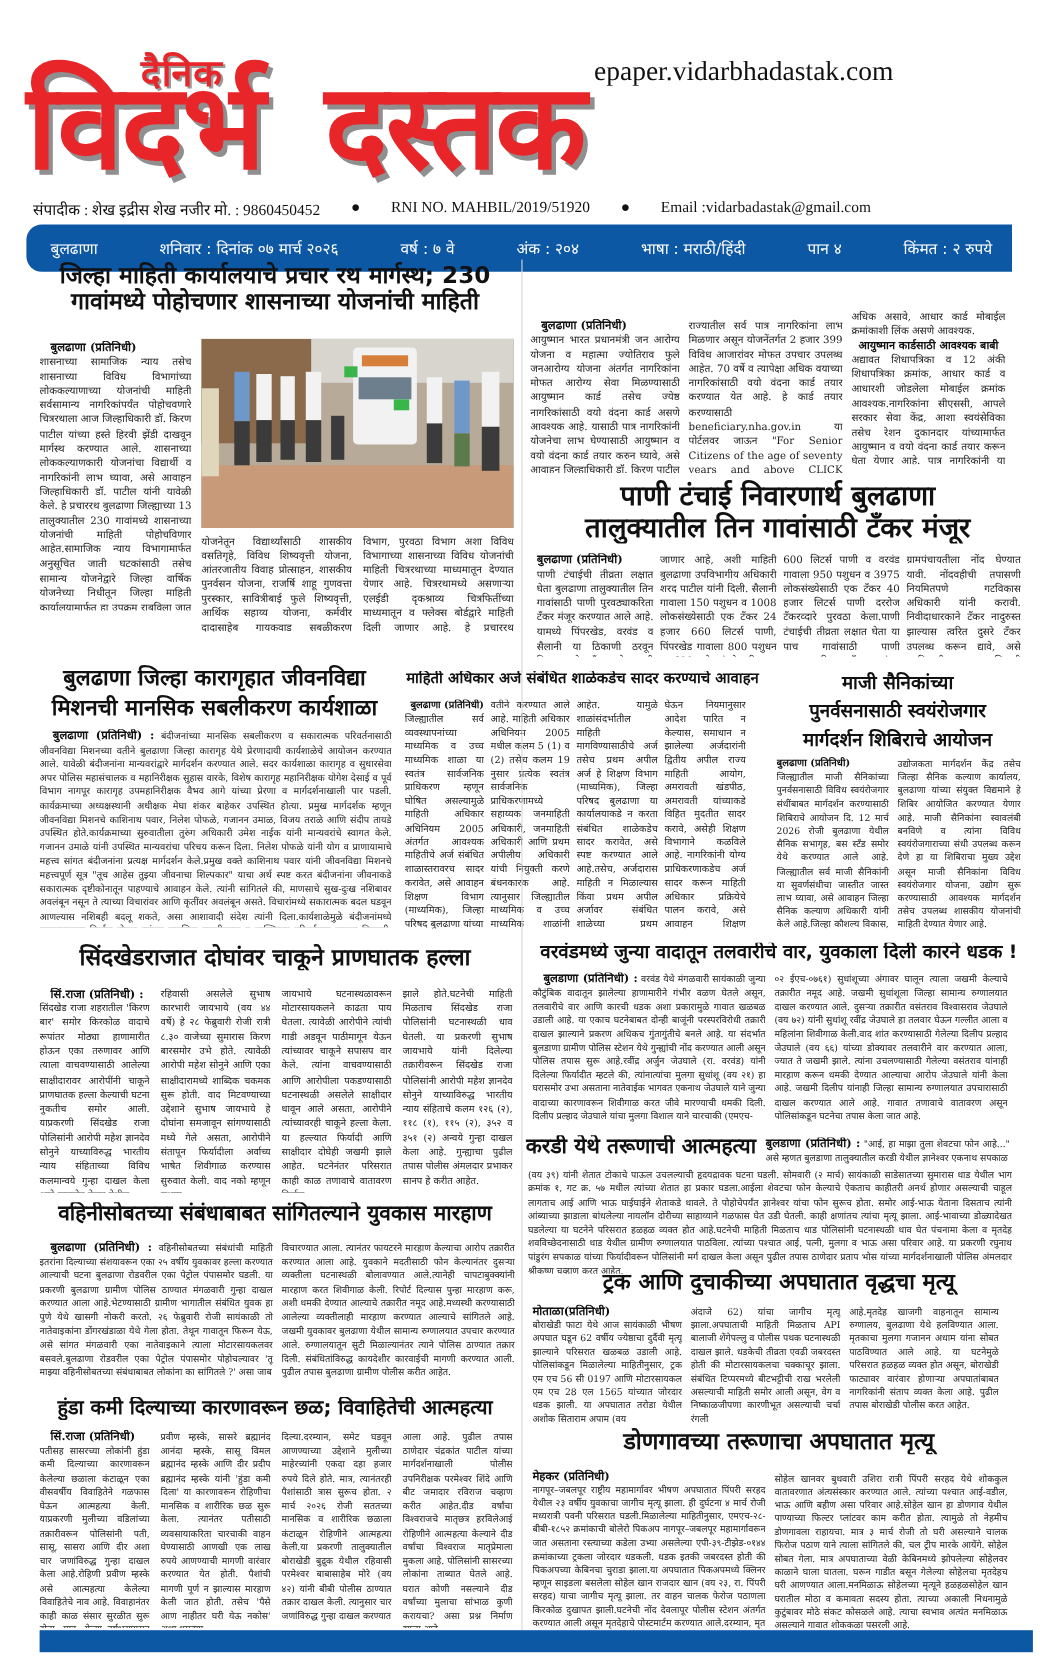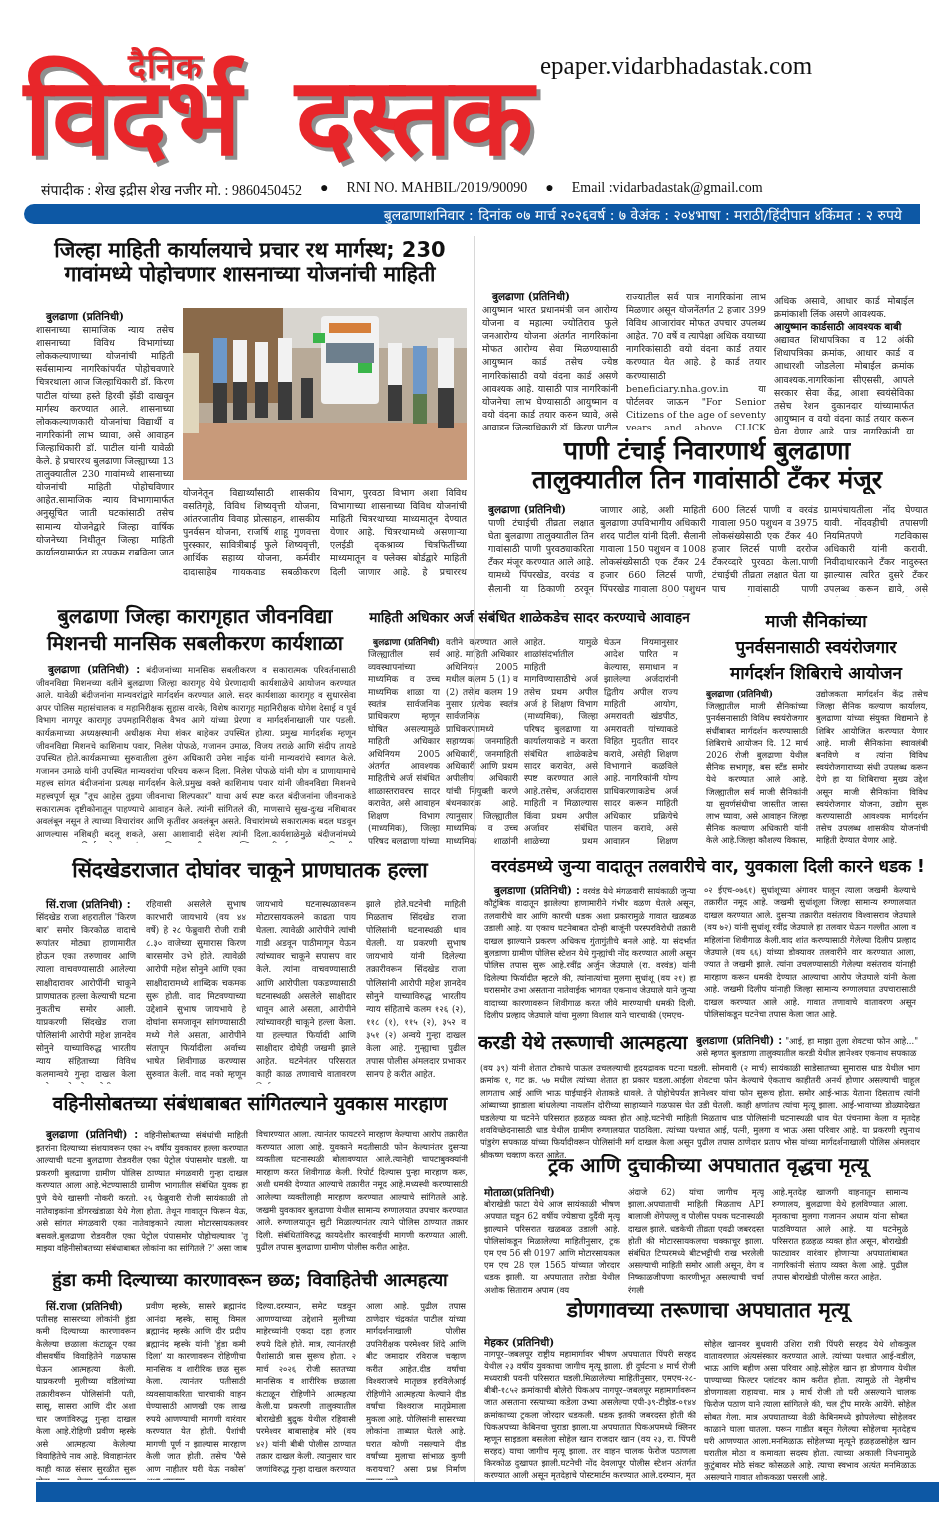--- a/index.html
+++ b/index.html
@@ -5,46 +5,46 @@
   * { box-sizing: border-box; margin: 0; padding: 0; }
   html, body { width: 945px; height: 1518px; background: #ffffff; overflow: hidden; }
   body { position: relative; font-family: "DejaVu Serif", serif; color: #1a1a1a; }
 
   
   .masthead { position: absolute; left: 0; top: 0; width: 945px; height: 232px; }
   .logo-small { position: absolute; left: 128px; top: 42px; font-family: "DejaVu Sans", sans-serif; font-weight: bold; font-size: 34px; color: #e8262a; text-shadow: 2px 2px 0 #9a9a9a; letter-spacing: 1px; }
   .logo-main { position: absolute; left: 24px; top: 62px; font-family: "DejaVu Sans", sans-serif; font-weight: bold; font-size: 108px; line-height: 110px; color: #e8262a; text-shadow: 4px 4px 0 #8f8f8f; letter-spacing: -2px; }
   .logo-main span + span { margin-left: 56px; margin-top: 20px; }
   .site-url { position: absolute; left: 540px; top: 52px; font-family: "Liberation Serif", serif; font-size: 25px; color: #111; }
-  .info-line { position: absolute; left: 41px; top: 180px; width: 890px; font-family: "Liberation Serif", serif; font-size: 14px; color: #111; display: flex; gap: 18px; white-space: nowrap; }
+  .info-line { position: absolute; left: 30px; top: 180px; width: 890px; font-family: "Liberation Serif", serif; font-size: 14px; color: #111; display: flex; gap: 28px; align-items: center; white-space: nowrap; }
   .info-line .dot { font-size: 14px; }
-  .band { position: absolute; left: 24px; top: 204px; width: 896px; height: 20px; background: #0d58a5; border-radius: 14px 0 0 14px; display: flex; align-items: center; justify-content: flex-end; padding: 0 18px 0 22px; color: #ffffff; font-family: "DejaVu Sans", sans-serif; font-size: 14px; white-space: nowrap; }
+  .band { position: absolute; left: 24px; top: 204px; width: 896px; height: 43px; background: #0d58a5; border-radius: 14px 0 0 14px; display: flex; align-items: center; justify-content: space-between; padding: 0 18px 0 22px; color: #ffffff; font-family: "DejaVu Sans", sans-serif; font-size: 14px; white-space: nowrap; }
 
   
   .headline { position: absolute; font-family: "DejaVu Sans", sans-serif; font-weight: bold; color: #111; line-height: 1.15; text-align: center; white-space: nowrap; overflow: hidden; }
   .col { position: absolute; font-family: "DejaVu Serif", serif; font-size: 9.3px; line-height: 13.1px; text-align: justify; color: #222; overflow: hidden; }
   .dateline { font-weight: bold; font-size: 10.5px; color: #111; }
-  .subhead { font-weight: bold; font-size: 10px; text-align: left; display: block; color: #111; }
+  .subhead { font-weight: bold; font-size: 10px; text-align: center; display: block; color: #111; }
   .photo { position: absolute; overflow: hidden; background: #bfb5a8; }
   .rule { position: absolute; background: #d8d8d8; }
   .footer-band { position: absolute; background: #0d58a5; }
 </style>
 </head>
 <body>
 
 <header class="masthead">
   <div class="logo-small" style="color: rgb(232, 38, 42);">दैनिक</div>
   <div class="logo-main" style="color: rgb(232, 38, 42);">
     <span>विदर्भ</span><span>दस्तक</span>
   </div>
   <div class="site-url">epaper.vidarbhadastak.com</div>
   <div class="info-line">
     <span>संपादीक : शेख इद्रीस शेख नजीर  मो. : 9860450452</span>
     <span class="dot">●</span>
-    <span>RNI NO. MAHBIL/2019/90090</span>
+    <span>RNI NO. MAHBIL/2019/51920</span>
     <span class="dot">●</span>
     <span>Email :vidarbadastak@gmail.com</span>
   </div>
   <div class="band" style="background: rgb(13, 88, 165);">
     <span>बुलढाणा</span>
     <span>शनिवार : दिनांक ०७ मार्च २०२६</span>
     <span>वर्ष : ७ वे</span>
     <span>अंक : २०४</span>
     <span>भाषा : मराठी/हिंदी</span>
     <span>पान ४</span>
@@ -105,21 +105,21 @@
   </h2>
   <div class="col" style="left:482px; top:290px; width:136px; height:140px;">
     <span class="dateline" style="display:block; padding-left:10px;">बुलढाणा (प्रतिनिधी)</span>
     <span>आयुष्मान भारत प्रधानमंत्री जन आरोग्य योजना व महात्मा ज्योतिराव फुले जनआरोग्य योजना अंतर्गत नागरिकांना मोफत आरोग्य सेवा मिळण्यासाठी आयुष्मान कार्ड तसेच ज्येष्ठ नागरिकांसाठी वयो वंदना कार्ड असणे आवश्यक आहे. यासाठी पात्र नागरिकांनी योजनेचा लाभ घेण्यासाठी आयुष्मान व वयो वंदना कार्ड तयार करुन घ्यावे, असे आवाहन जिल्हाधिकारी डॉ. किरण पाटील यांनी केले आहे. आयुष्मान भारत प्रधानमंत्री जन आरोग्य योजना व महात्मा ज्योतिराव फुले जनआरोग्य योजना अंतर्गत</span>
   </div>
   <div class="col" style="left:626px; top:290px; width:140px; height:140px;">
     <span>राज्यातील सर्व पात्र नागरिकांना लाभ मिळणार असून योजनेंतर्गत 2 हजार 399 विविध आजारांवर मोफत उपचार उपलब्ध आहेत. 70 वर्षे व त्यापेक्षा अधिक वयाच्या नागरिकांसाठी वयो वंदना कार्ड तयार करण्यात येत आहे. हे कार्ड तयार करण्यासाठी beneficiary.nha.gov.in या पोर्टलवर जाऊन "For Senior Citizens of the age of seventy years and above CLICK HERE TO ENROLL" या लिंकवरून नोंदणी करून कार्ड तयार करता येते.</span>
     
     
   </div>
-  <div class="col" style="left:774px; top:294px; width:140px; height:140px;">
+  <div class="col" style="left:774px; top:282px; width:140px; height:140px;">
     <span>अधिक असावे, आधार कार्ड मोबाईल क्रमांकाशी लिंक असणे आवश्यक.</span>
     <span class="subhead">आयुष्मान कार्डसाठी आवश्यक बाबी</span>
     <span>अद्यावत शिधापत्रिका व 12 अंकी शिधापत्रिका क्रमांक, आधार कार्ड व आधारशी जोडलेला मोबाईल क्रमांक आवश्यक.नागरिकांना सीएससी, आपले सरकार सेवा केंद्र, आशा स्वयंसेविका तसेच रेशन दुकानदार यांच्यामार्फत आयुष्मान व वयो वंदना कार्ड तयार करून घेता येणार आहे. पात्र नागरिकांनी या सुविधेचा लाभ घेऊन मोफत आरोग्य सेवेचा लाभ घ्यावा, असे आवाहन प्रशासनाकडून करण्यात आले आहे.</span>
   </div>
 </article>
 
 <article>
   <h2 class="headline" style="left:482px; top:436px; width:450px; font-size:25px; line-height:29px;">
     <span>पाणी टंचाई निवारणार्थ बुलढाणा</span><br><span>तालुक्यातील तिन गावांसाठी टँकर मंजूर</span>
   </h2>

